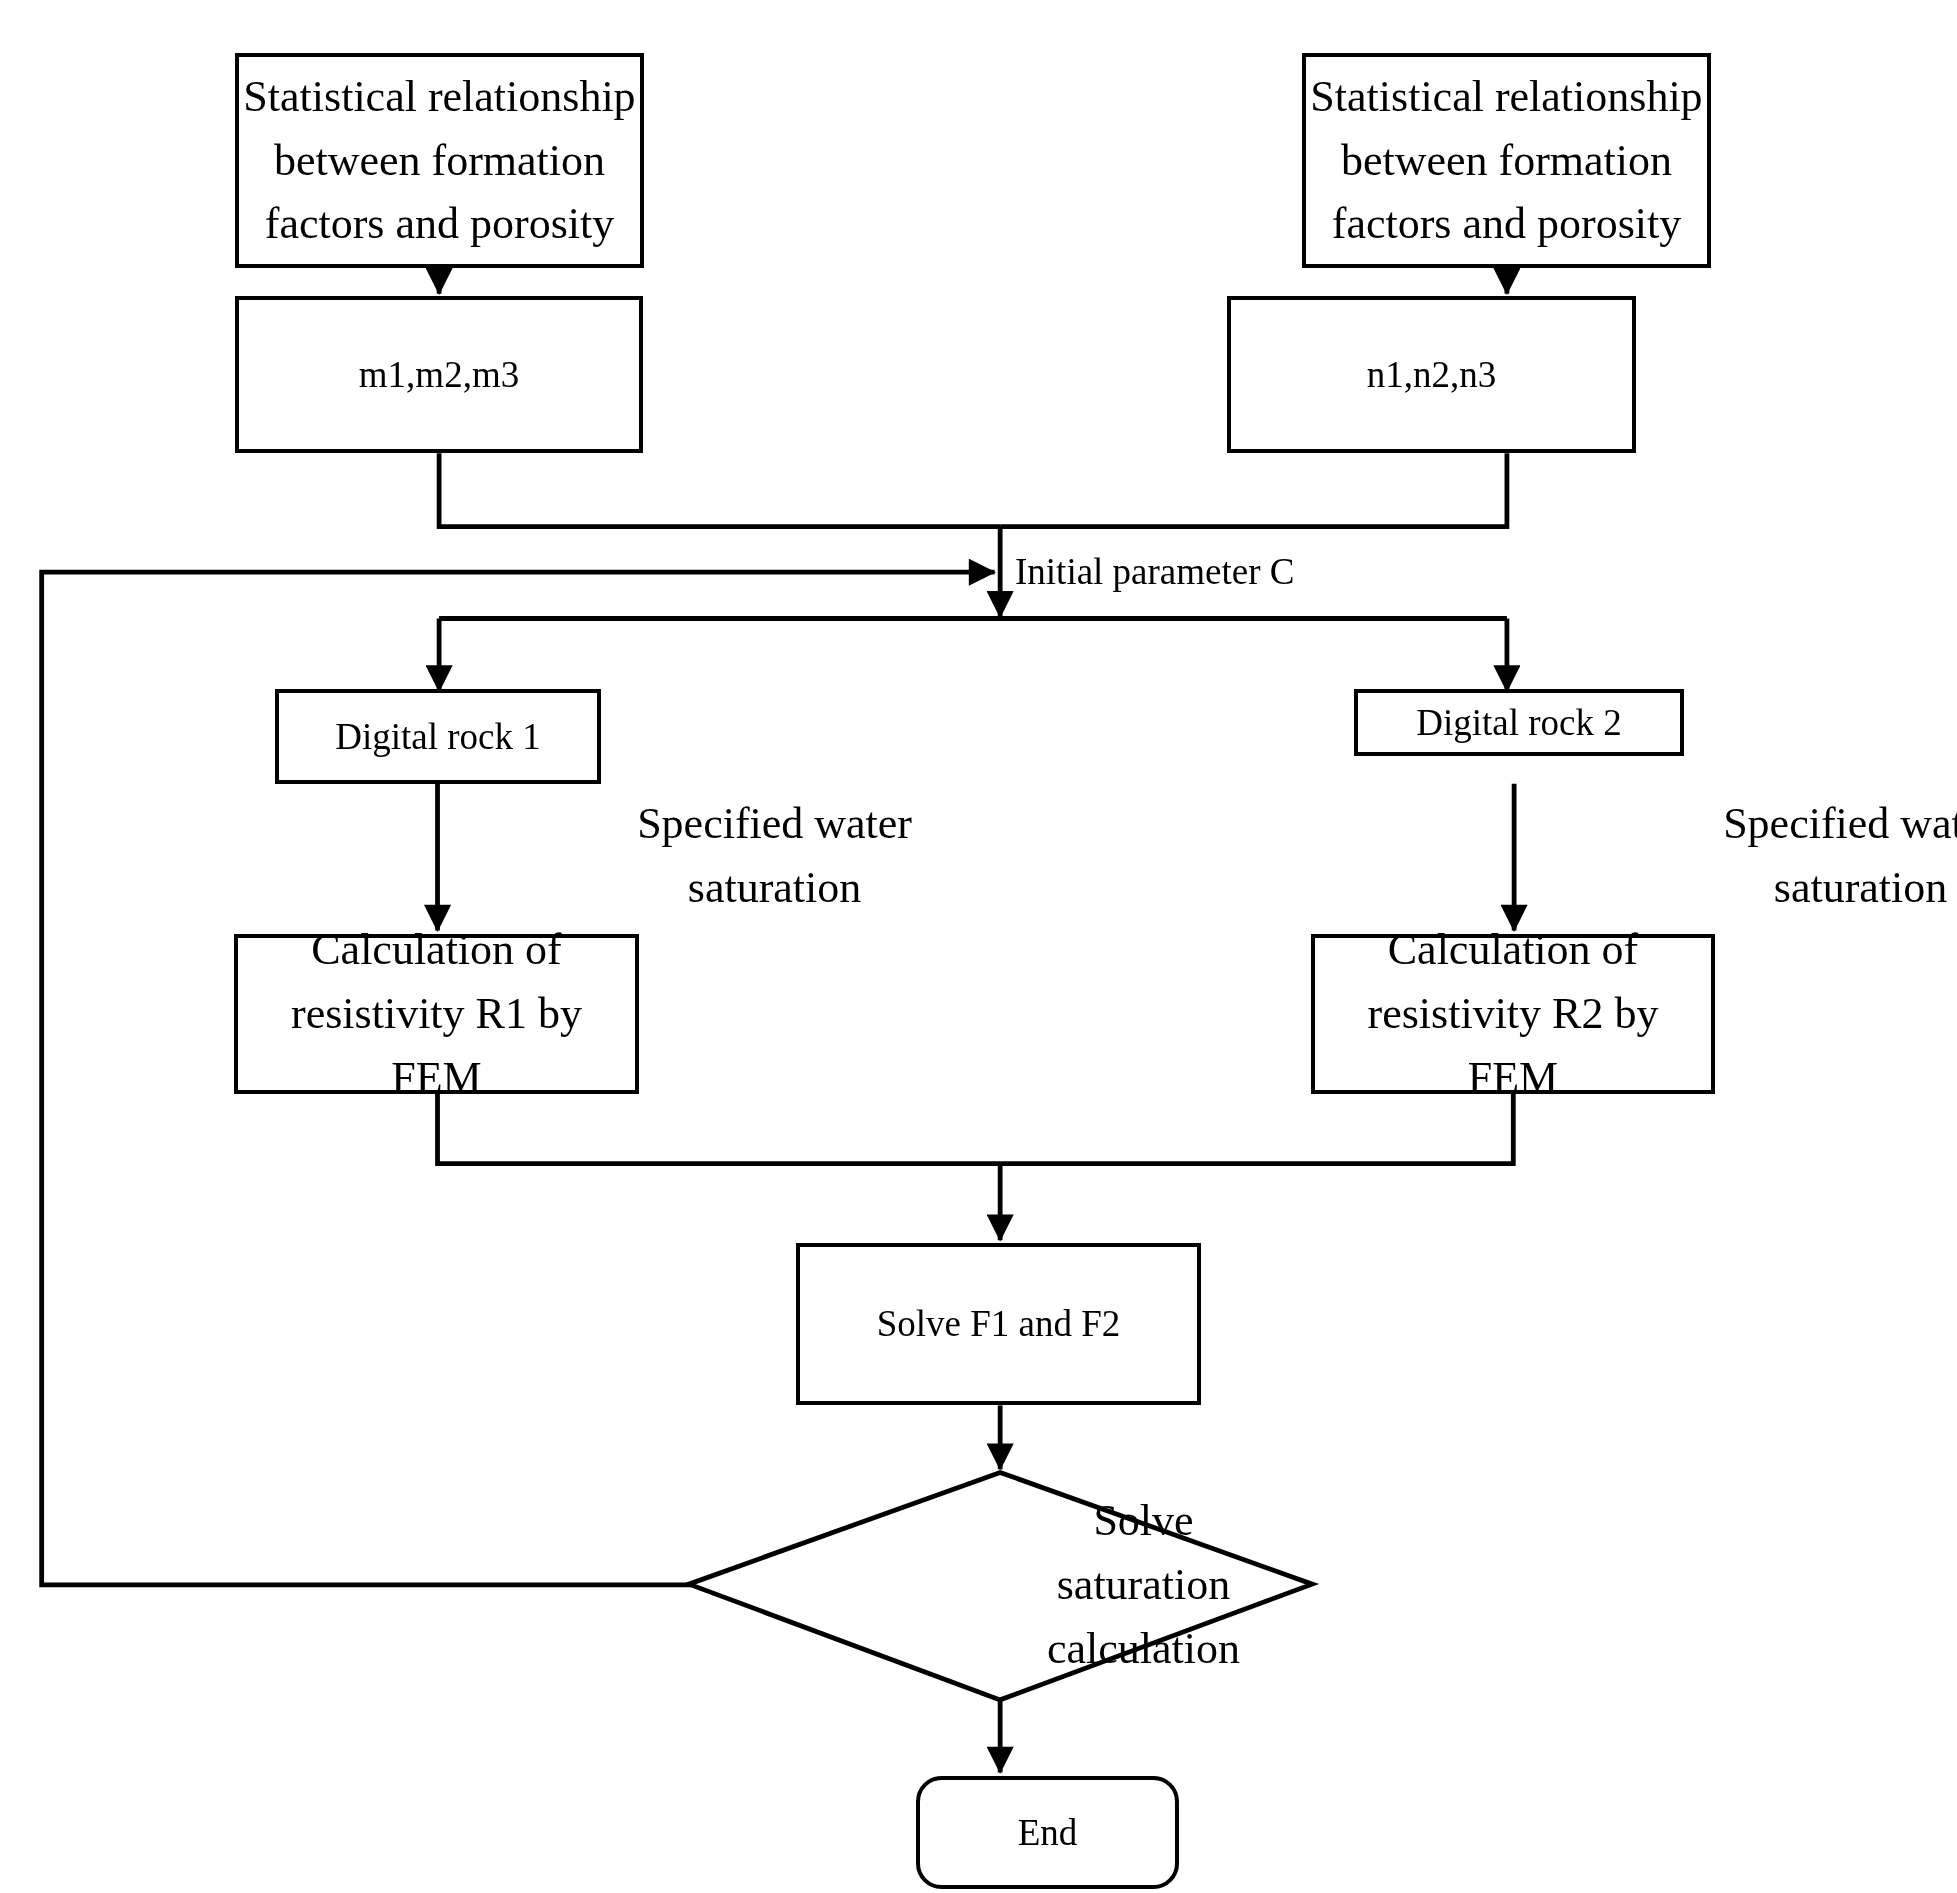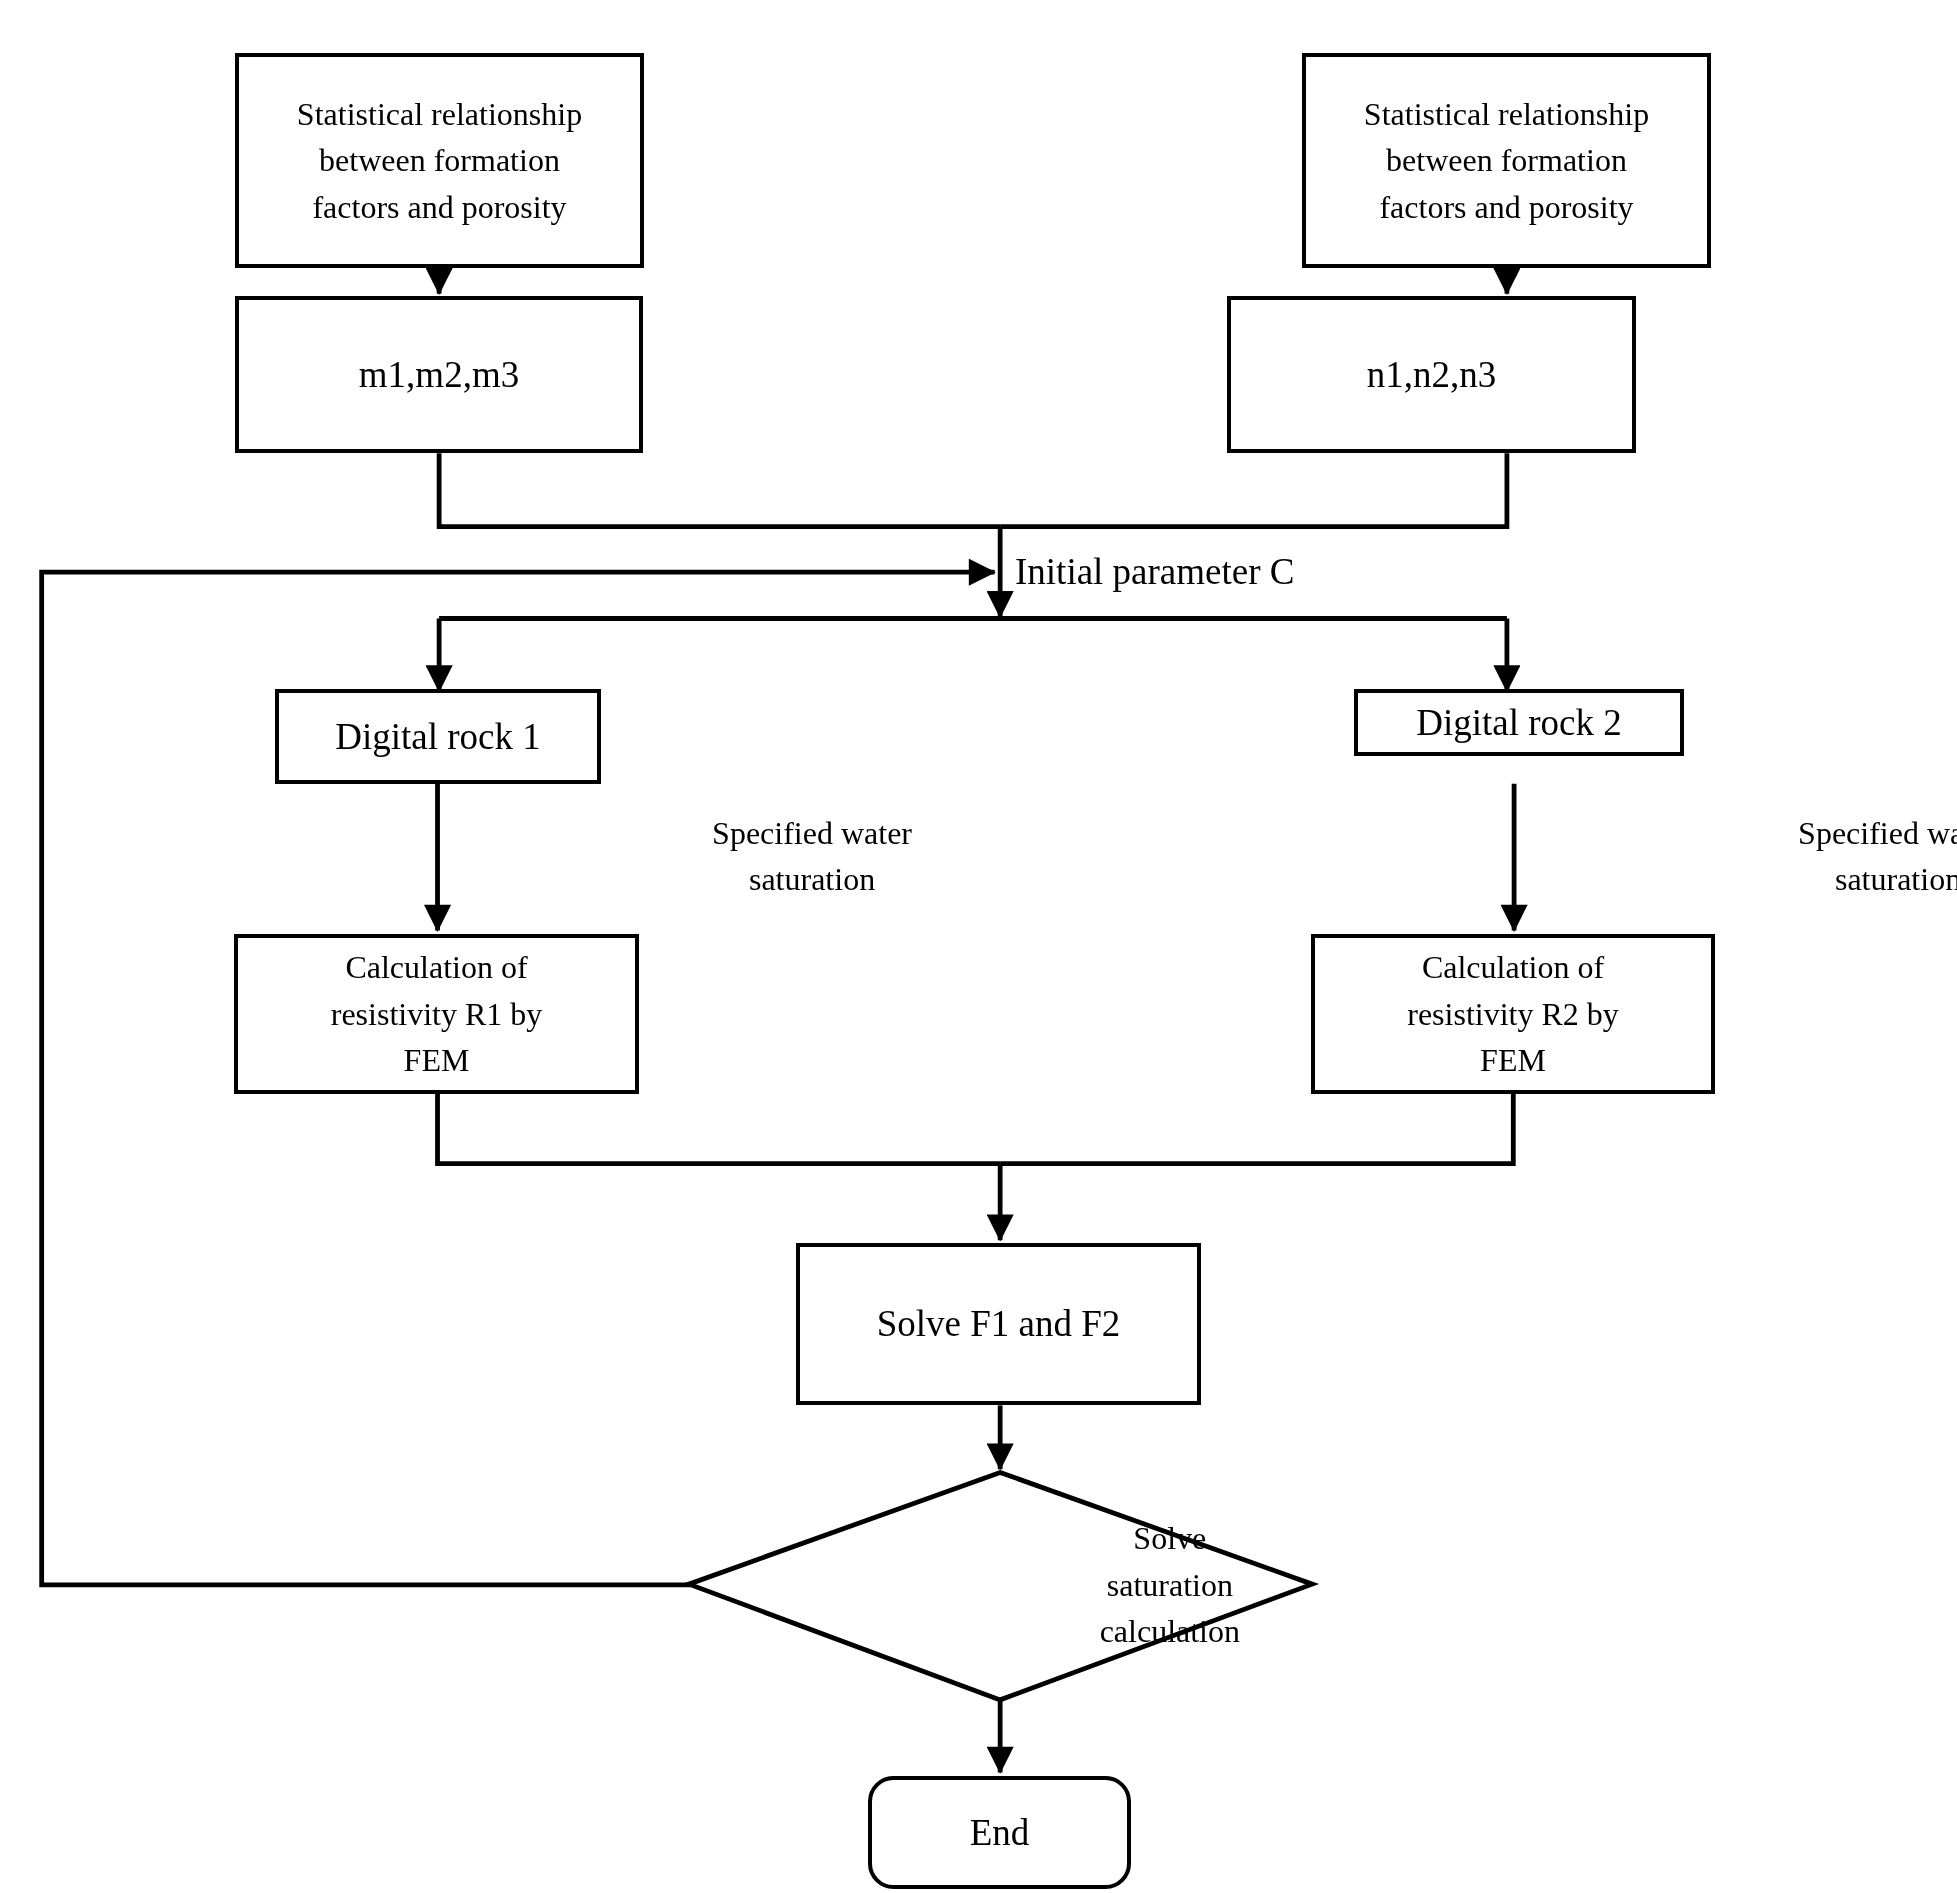--- a/index.html
+++ b/index.html
@@ -26,32 +26,32 @@
   .node {
     position: absolute;
     box-sizing: border-box;
     border: 4.8px solid #000000;
     background: #ffffff;
     display: flex;
     align-items: center;
     justify-content: center;
     text-align: center;
   }
-  .node.rounded { border-radius: 25.5px; }
+  .node.rounded { border-radius: 25.5px; margin-left: 48px; }
   .label-block {
     position: absolute;
     display: flex;
     align-items: center;
     justify-content: flex-end;
     text-align: center;
     background: transparent;
   }
   .txt {
     white-space: pre;
-    font-size: 32px;
+    font-size: 44px;
     line-height: 1.45;
     color: #000000;
   }
   .txt.big { font-size: 37px; }
   .left-align { justify-content: flex-start; text-align: left; }
 </style>
 </head>
 <body>
 
 <div class="canvas">

